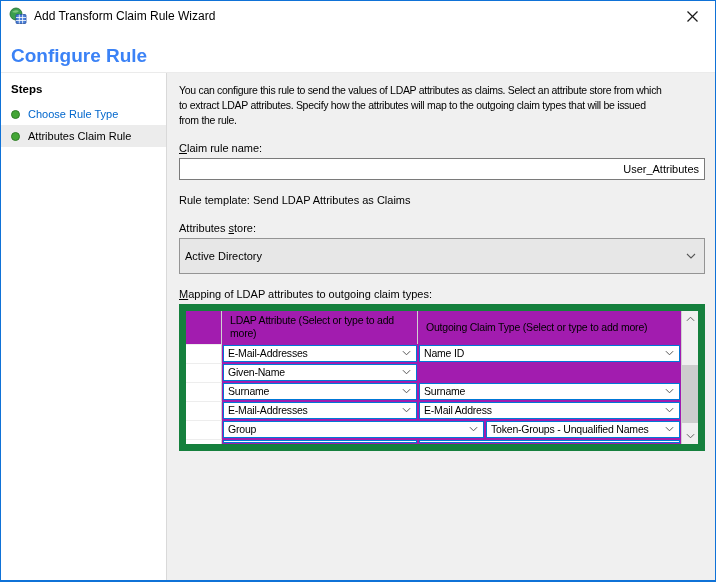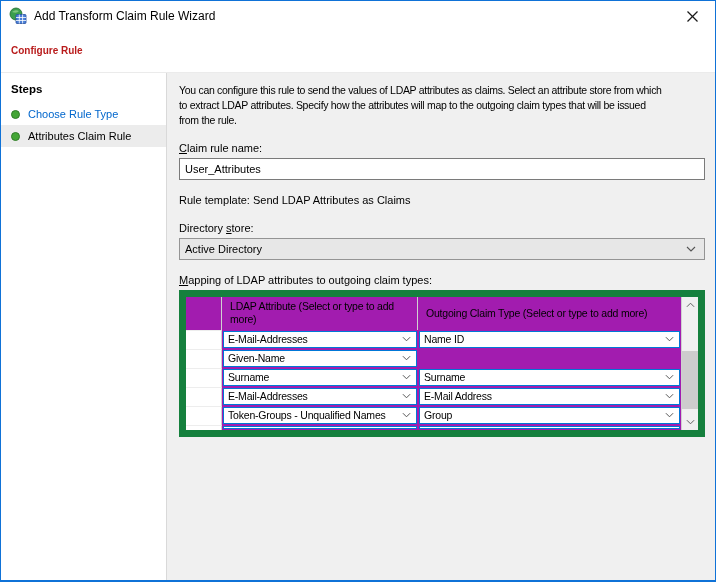--- a/index.html
+++ b/index.html
@@ -31,21 +31,21 @@
     cursor: default;
   }
 
   
   .header-band {
     height: 42px;
     background: #ffffff;
     padding: 14px 0 0 10px;
     border-bottom: 1px solid #ebebeb;
   }
-  .header-band .page-heading { font-size: 10px; font-weight: bold; color: #b91c1c; }
+  .header-band .page-heading { font-size: 19px; font-weight: bold; color: #3b82f6; }
 
   
   .main { display: flex; height: 507px; }
 
   .sidebar {
     width: 166px; flex: 0 0 166px;
     background: #ffffff;
     border-right: 1px solid #d9d9d9;
     padding-top: 6px;
   }
@@ -80,29 +80,30 @@
   .text-input {
     display: block;
     width: 526px; height: 22px;
     margin-top: 4px;
     border: 1px solid #7a7a7a;
     background: #ffffff;
     font-family: "Liberation Sans", sans-serif;
     font-size: 11px;
     padding: 0 5px;
     outline: none;
+    text-align: right;
   }
 
   .static-line { font-size: 11px; margin-top: 14px; }
 
   .store-label { margin-top: 16px; }
 
   .combo {
     margin-top: 4px;
-    width: 526px; height: 22px;
+    width: 526px; height: 36px;
     background: #e7e7e7;
     border: 1px solid #949494;
     display: flex; align-items: center;
     font-size: 11px;
     padding-left: 5px;
     cursor: default;
   }
   .combo .combo-chevron { margin-left: auto; padding-right: 8px; display: flex; align-items: center; }
 
   
@@ -229,21 +230,21 @@
 
         <div class="desc">You can configure this rule to send the values of LDAP attributes as claims. Select an attribute store from which
 to extract LDAP attributes. Specify how the attributes will map to the outgoing claim types that will be issued
 from the rule.</div>
 
         <div class="field-label"><span class="u">C</span><span>laim rule name:</span></div>
         <input class="text-input" type="text" value="User_Attributes" style="">
 
         <div class="static-line">Rule template: Send LDAP Attributes as Claims</div>
 
-        <div class="field-label store-label"><span>Directory </span><span class="u">s</span><span>tore:</span></div>
+        <div class="field-label store-label"><span>Attributes </span><span class="u">s</span><span>tore:</span></div>
         <div class="combo">
           <span>Active Directory</span>
           <span class="combo-chevron">
             <svg width="10" height="6" viewBox="0 0 10 6">
                 <polyline points="1,1 5,5 9,1" fill="none" stroke="#555" stroke-width="1.1"></polyline>
               </svg>
           </span>
         </div>
 
         <div class="field-label"><span class="u">M</span><span>apping of LDAP attributes to outgoing claim types:</span></div>
@@ -337,33 +338,33 @@
                       <svg width="9" height="6" viewBox="0 0 10 6">
                         <polyline points="1,1 5,5 9,1" fill="none" stroke="#555" stroke-width="1.1"></polyline>
                       </svg>
                     </span>
                   </div>
                 </div>
             </div>
 
             <div class="tbl-row">
               <div class="row-hdr-cell"></div>
+              <div class="cell claim-cell">
+                  <div class="cell-combo">
+                    <span>Group</span>
+                    <span class="combo-chevron">
+                      <svg width="9" height="6" viewBox="0 0 10 6">
+                        <polyline points="1,1 5,5 9,1" fill="none" stroke="#555" stroke-width="1.1"></polyline>
+                      </svg>
+                    </span>
+                  </div>
+                </div>
               <div class="cell ldap-cell">
                   <div class="cell-combo">
                     <span>Token-Groups - Unqualified Names</span>
-                    <span class="combo-chevron">
-                      <svg width="9" height="6" viewBox="0 0 10 6">
-                        <polyline points="1,1 5,5 9,1" fill="none" stroke="#555" stroke-width="1.1"></polyline>
-                      </svg>
-                    </span>
-                  </div>
-                </div>
-              <div class="cell claim-cell">
-                  <div class="cell-combo">
-                    <span>Group</span>
                     <span class="combo-chevron">
                       <svg width="9" height="6" viewBox="0 0 10 6">
                         <polyline points="1,1 5,5 9,1" fill="none" stroke="#555" stroke-width="1.1"></polyline>
                       </svg>
                     </span>
                   </div>
                 </div>
             </div>
 
             <div class="tbl-row partial">

